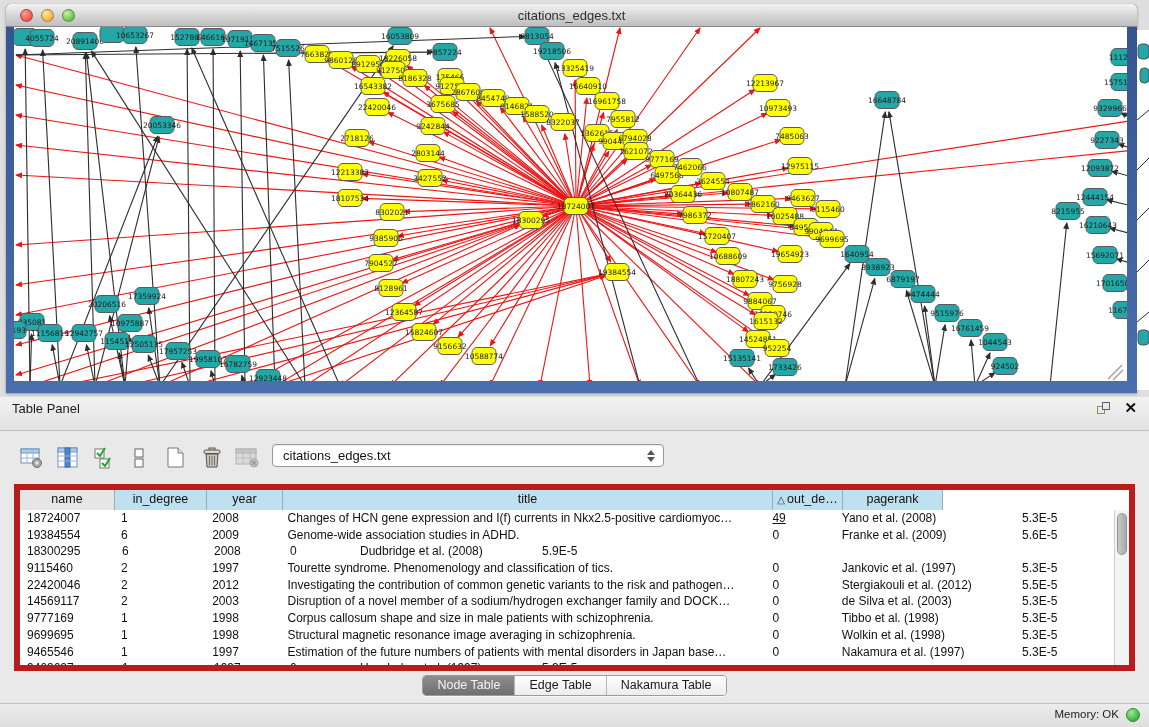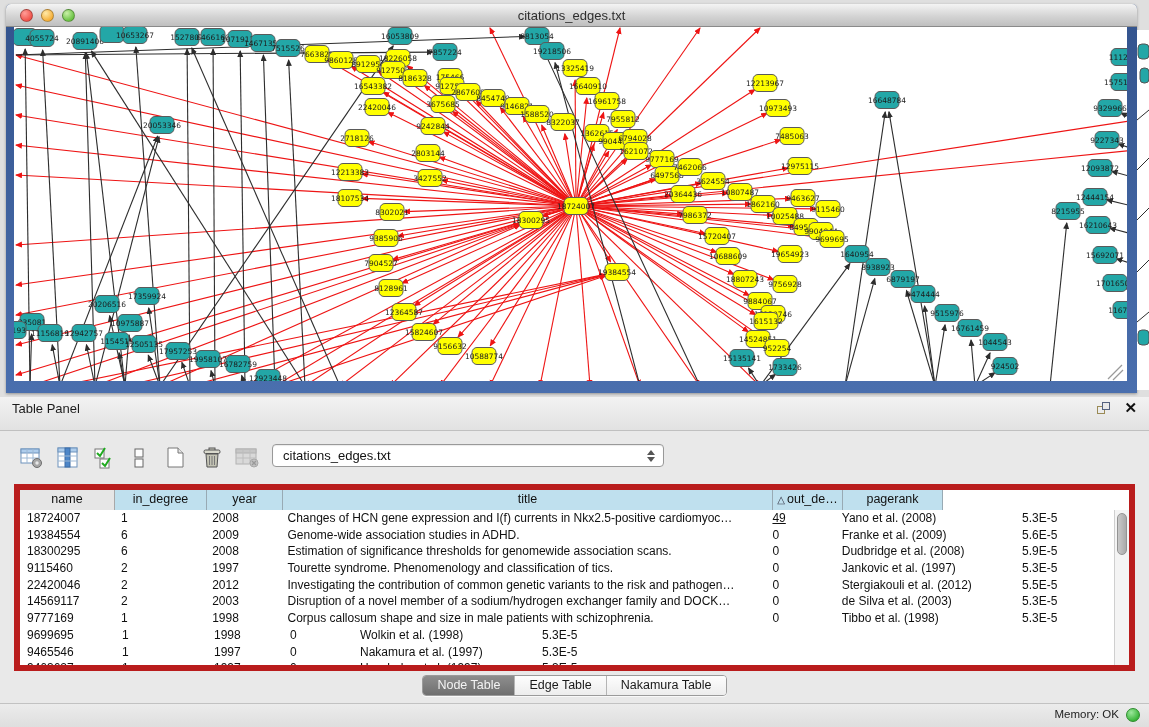--- a/index.html
+++ b/index.html
@@ -873,21 +873,20 @@
             <div class="td" style="width: 76px;">2009</div>
             <div class="td" style="width: 490px;">Genome-wide association studies in ADHD.</div>
             <div class="td" style="width: 70px;">0</div>
             <div class="td" style="width: 182px;">Franke et al. (2009)</div>
             <div class="td" style="width: 100px;">5.6E-5</div>
           </div>
           <div class="tr">
             <div class="td" style="width: 95px;">18300295</div>
             <div class="td" style="width: 92px;">6</div>
             <div class="td" style="width: 76px;">2008</div>
-            <div class="td" style="width: 490px;">Estimation of significance thresholds for genomewide association scans.</div>
             <div class="td" style="width: 70px;">0</div>
             <div class="td" style="width: 182px;">Dudbridge et al. (2008)</div>
             <div class="td" style="width: 100px;">5.9E-5</div>
           </div>
           <div class="tr">
             <div class="td" style="width: 95px;">9115460</div>
             <div class="td" style="width: 92px;">2</div>
             <div class="td" style="width: 76px;">1997</div>
             <div class="td" style="width: 490px;">Tourette syndrome. Phenomenology and classification of tics.</div>
             <div class="td" style="width: 70px;">0</div>
@@ -918,28 +917,30 @@
             <div class="td" style="width: 76px;">1998</div>
             <div class="td" style="width: 490px;">Corpus callosum shape and size in male patients with schizophrenia.</div>
             <div class="td" style="width: 70px;">0</div>
             <div class="td" style="width: 182px;">Tibbo et al. (1998)</div>
             <div class="td" style="width: 100px;">5.3E-5</div>
           </div>
           <div class="tr">
             <div class="td" style="width: 95px;">9699695</div>
             <div class="td" style="width: 92px;">1</div>
             <div class="td" style="width: 76px;">1998</div>
+            <div class="td" style="width: 490px;">Structural magnetic resonance image averaging in schizophrenia.</div>
             <div class="td" style="width: 70px;">0</div>
             <div class="td" style="width: 182px;">Wolkin et al. (1998)</div>
             <div class="td" style="width: 100px;">5.3E-5</div>
           </div>
           <div class="tr">
             <div class="td" style="width: 95px;">9465546</div>
             <div class="td" style="width: 92px;">1</div>
             <div class="td" style="width: 76px;">1997</div>
+            <div class="td" style="width: 490px;">Estimation of the future numbers of patients with mental disorders in Japan base…</div>
             <div class="td" style="width: 70px;">0</div>
             <div class="td" style="width: 182px;">Nakamura et al. (1997)</div>
             <div class="td" style="width: 100px;">5.3E-5</div>
           </div>
           <div class="tr">
             <div class="td" style="width: 95px;">9463627</div>
             <div class="td" style="width: 92px;">1</div>
             <div class="td" style="width: 76px;">1997</div>
             <div class="td" style="width: 70px;">0</div>
             <div class="td" style="width: 182px;">Hescheler et al. (1997)</div>

